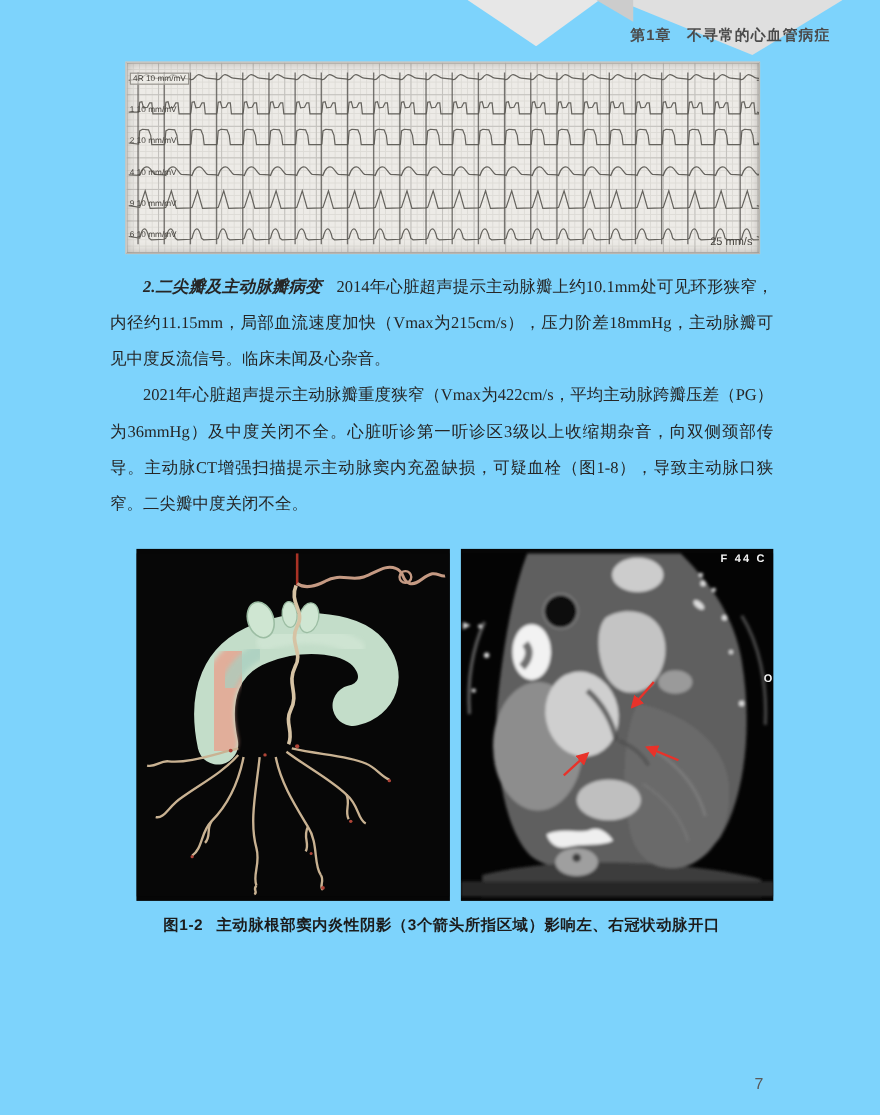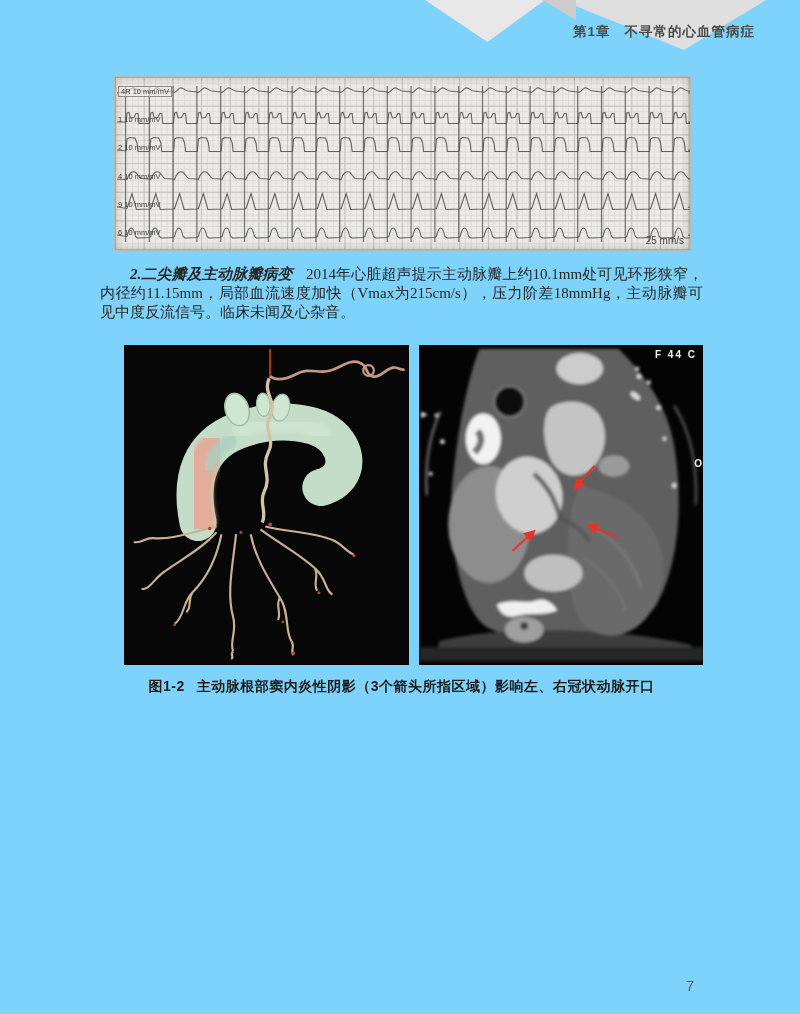--- a/index.html
+++ b/index.html
@@ -13,21 +13,21 @@
   .chev-right{right:34px;width:205px;height:50px;background:#dfdfdf;
               clip-path:polygon(0 0,100% 0,60% 100%);}
   .chev-fold{right:224px;width:34px;height:20px;background:#cccccc;
              clip-path:polygon(0 0,100% 0,100% 100%);}
   .running-header{position:absolute;top:23px;right:45px;z-index:2;
         font-family:"Liberation Sans","DejaVu Sans",sans-serif;
         font-size:13.5px;font-weight:700;color:#4b4b4b;letter-spacing:1px;}
   .running-header .chapter{margin-right:14px;}
 
   
-  .content{position:absolute;left:100px;top:76px;width:603px;}
+  .content{position:absolute;left:100px;top:56px;width:603px;}
 
   
   .ecg-wrap{position:relative;width:575px;height:173px;margin-left:14px;
       background-color:#edebe7;
       background-image:
         linear-gradient(#c2c0bc 1px, transparent 1px),
         linear-gradient(90deg,#c2c0bc 1px, transparent 1px),
         linear-gradient(#dddbd6 1px, transparent 1px),
         linear-gradient(90deg,#dddbd6 1px, transparent 1px);
       background-size:100% 28.7px,28.7px 100%,100% 5.74px,5.74px 100%;
@@ -36,21 +36,21 @@
       font-size:7.5px;color:#45423d;white-space:nowrap;line-height:9px;}
   .ecg-label.boxed{border:1px solid #8f8c86;background:rgba(240,238,233,.6);padding:0 2px;}
   .ecg-speed{position:absolute;right:6px;bottom:4px;font-family:"Liberation Sans","DejaVu Sans",sans-serif;
       font-size:10px;color:#45423d;}
 
   .caption{margin-top:11px;text-align:center;font-family:"Liberation Sans","DejaVu Sans",sans-serif;
       font-size:14px;font-weight:700;color:#1c1c1c;letter-spacing:.5px;}
   .caption .cap-label{margin-right:12px;}
 
   
-  .bodytext{margin-top:14px;font-size:15px;line-height:19px;text-align:justify;color:#262626;}
+  .bodytext{margin-top:14px;font-size:15px;line-height:33px;text-align:justify;color:#262626;}
   .bodytext p{margin:0;text-indent:2em;}
   .lead{font-style:italic;font-weight:600;margin-right:.9em;}
   .lead:empty{display:none;margin:0;}
 
   
   .figure-row{display:flex;gap:10px;margin-top:23px;margin-left:24px;}
   .medimg{position:relative;width:292px;height:320px;background:#060606;overflow:hidden;}
   .medimg svg{display:block;width:100%;height:100%;}
   .ct-corner-label{position:absolute;top:4px;right:6px;color:#f4f4f4;
       font-family:"Liberation Sans","DejaVu Sans",sans-serif;font-size:10px;font-weight:700;
@@ -95,20 +95,21 @@
         <div class="ecg-label" style="top:66px">2 10 mm/mV</div>
         <div class="ecg-label" style="top:95px">4 10 mm/mV</div>
         <div class="ecg-label" style="top:123px">9 10 mm/mV</div>
         <div class="ecg-label" style="top:151px">6 10 mm/mV</div>
         <div class="ecg-speed">25 mm/s</div>
       </div>
     </figure>
 
     <section class="bodytext">
       <p><span class="lead">2.二尖瓣及主动脉瓣病变</span><span>2014年心脏超声提示主动脉瓣上约10.1mm处可见环形狭窄，内径约11.15mm，局部血流速度加快（Vmax为215cm/s），压力阶差18mmHg，主动脉瓣可见中度反流信号。临床未闻及心杂音。</span></p>
+      <p><span>2021年心脏超声提示主动脉瓣重度狭窄（Vmax为422cm/s，平均主动脉跨瓣压差（PG）为36mmHg）及中度关闭不全。心脏听诊第一听诊区3级以上收缩期杂音，向双侧颈部传导。主动脉CT增强扫描提示主动脉窦内充盈缺损，可疑血栓（图1-8），导致主动脉口狭窄。二尖瓣中度关闭不全。</span></p>
     </section>
 
     <div class="figure-row">
 
       <div class="medimg">
         <svg viewBox="0 0 292 320">
           <defs>
             <filter id="b1">
                 <feGaussianBlur stdDeviation="0.7"></feGaussianBlur>
               </filter>

